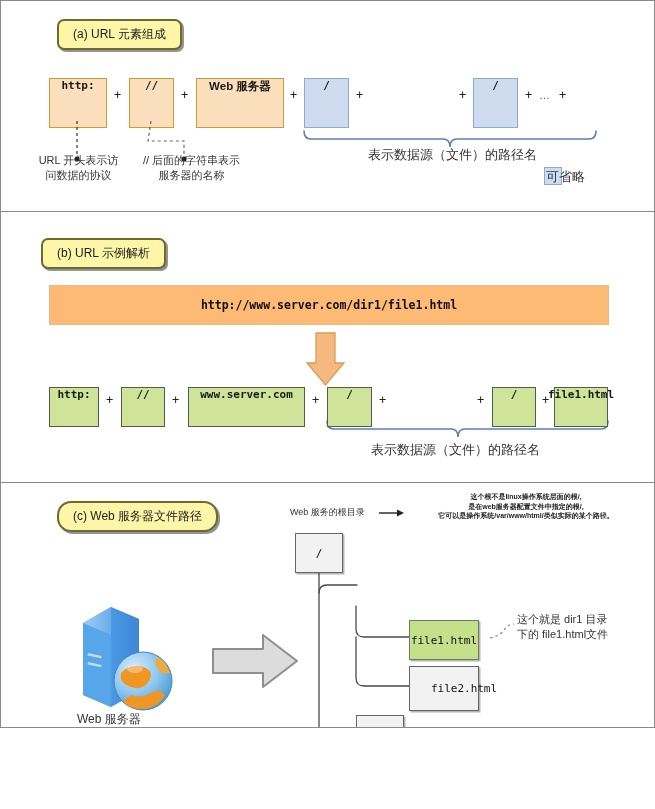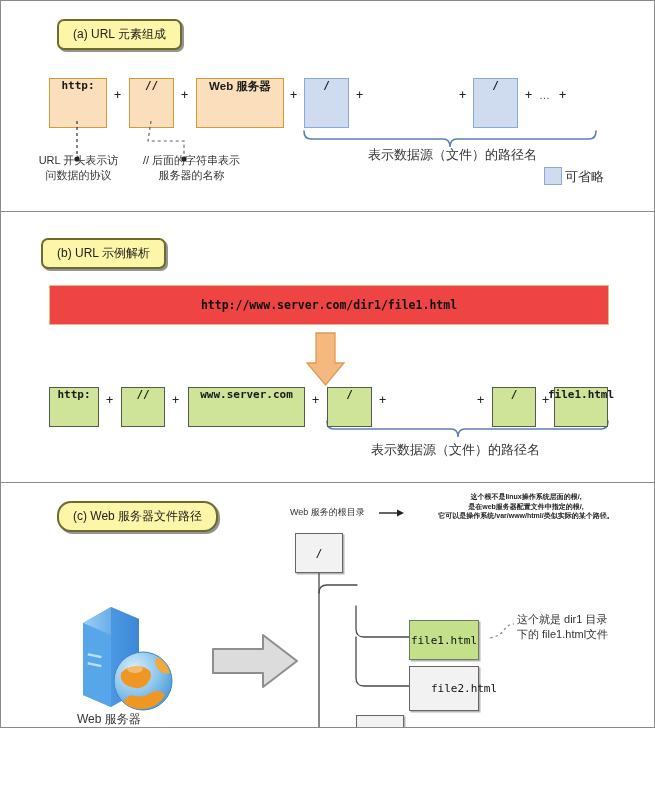--- a/index.html
+++ b/index.html
@@ -13,21 +13,21 @@
   .cell.cjk{font-family:"Liberation Sans","DejaVu Sans",sans-serif;font-size:11.5px;}
   .orange{background:#fbdfbd;border:1.6px solid #d69a35;}
   .blue{background:#cfdcf0;border:1.4px solid #8aa9d6;}
   .green{background:#cfe499;border:1.6px solid #545b4a;}
   .plus{position:absolute;font-size:12px;color:#222;font-family:"DejaVu Sans Mono","Liberation Mono",monospace;}
   .dots{position:absolute;font-size:11px;color:#555;letter-spacing:1px;}
   .note{position:absolute;font-size:11px;line-height:15px;color:#333;text-align:center;white-space:pre-line;}
   .ltext{position:absolute;font-size:13px;color:#333;white-space:nowrap;}
   .tiny{position:absolute;font-size:7px;line-height:9.5px;color:#222;text-align:center;white-space:pre-line;font-weight:bold;}
   .legend-sq{position:absolute;width:16px;height:16px;background:#cfdcf0;border:1.4px solid #8aa9d6;}
-  .urlbar{position:absolute;background:#ef4444;border:1px solid #e8b887;display:flex;align-items:center;
+  .urlbar{position:absolute;background:#fdba74;border:1px solid #e8b887;display:flex;align-items:center;
           justify-content:center;font-family:"DejaVu Sans Mono","Liberation Mono",monospace;font-weight:bold;font-size:11.5px;color:#111;}
   .treebox{position:absolute;box-sizing:border-box;background:#f2f2f2;border:1.5px solid #666;
            display:flex;align-items:center;justify-content:center;
            font-family:"DejaVu Sans Mono","Liberation Mono",monospace;font-size:11px;color:#111;
            box-shadow:1.5px 1.5px 0 rgba(90,90,90,.45);}
   .treebox.hl{background:#c5e08a;border-color:#6f7a58;}
   svg.ov{position:absolute;left:0;top:0;overflow:visible;pointer-events:none;}
   .srv-label{position:absolute;font-size:12px;color:#333;white-space:nowrap;}
 </style>
 </head>
@@ -76,21 +76,21 @@
     <path d="M303,130 q0,8 7,8 L442,138 q7,0 7,8 q0,-8 7,-8 L588,138 q7,0 7,-8" stroke="#5b7fb5" stroke-width="1.6" fill="none" stroke-linecap="round"></path>
   </svg>
 
   <div class="note" style="left:20px;top:152px;width:115px;">URL 开头表示访
 问数据的协议</div>
   <div class="note" style="left:128px;top:152px;width:125px;">// 后面的字符串表示
 服务器的名称</div>
   <div class="ltext" style="left:367px;top:145px;">表示数据源（文件）的路径名</div>
 
   <div class="legend-sq" style="left:543px;top:166px;"></div>
-  <div class="ltext" style="left:564px;top:167px;">可省略</div>
+  <div class="ltext" style="left:545px;top:167px;">可省略</div>
 
   <div class="divider" style="top:481px;"></div>
 
   <div class="caption" style="left:40px;top:237px;text-align:center;">(b)  URL 示例解析</div>
 
   <div class="urlbar" style="left:48px;top:284px;width:558px;height:38px;">
     <span>http://www.server.com/dir1/file1.html</span>
   </div>
 
   <svg class="ov" width="655" height="809">

